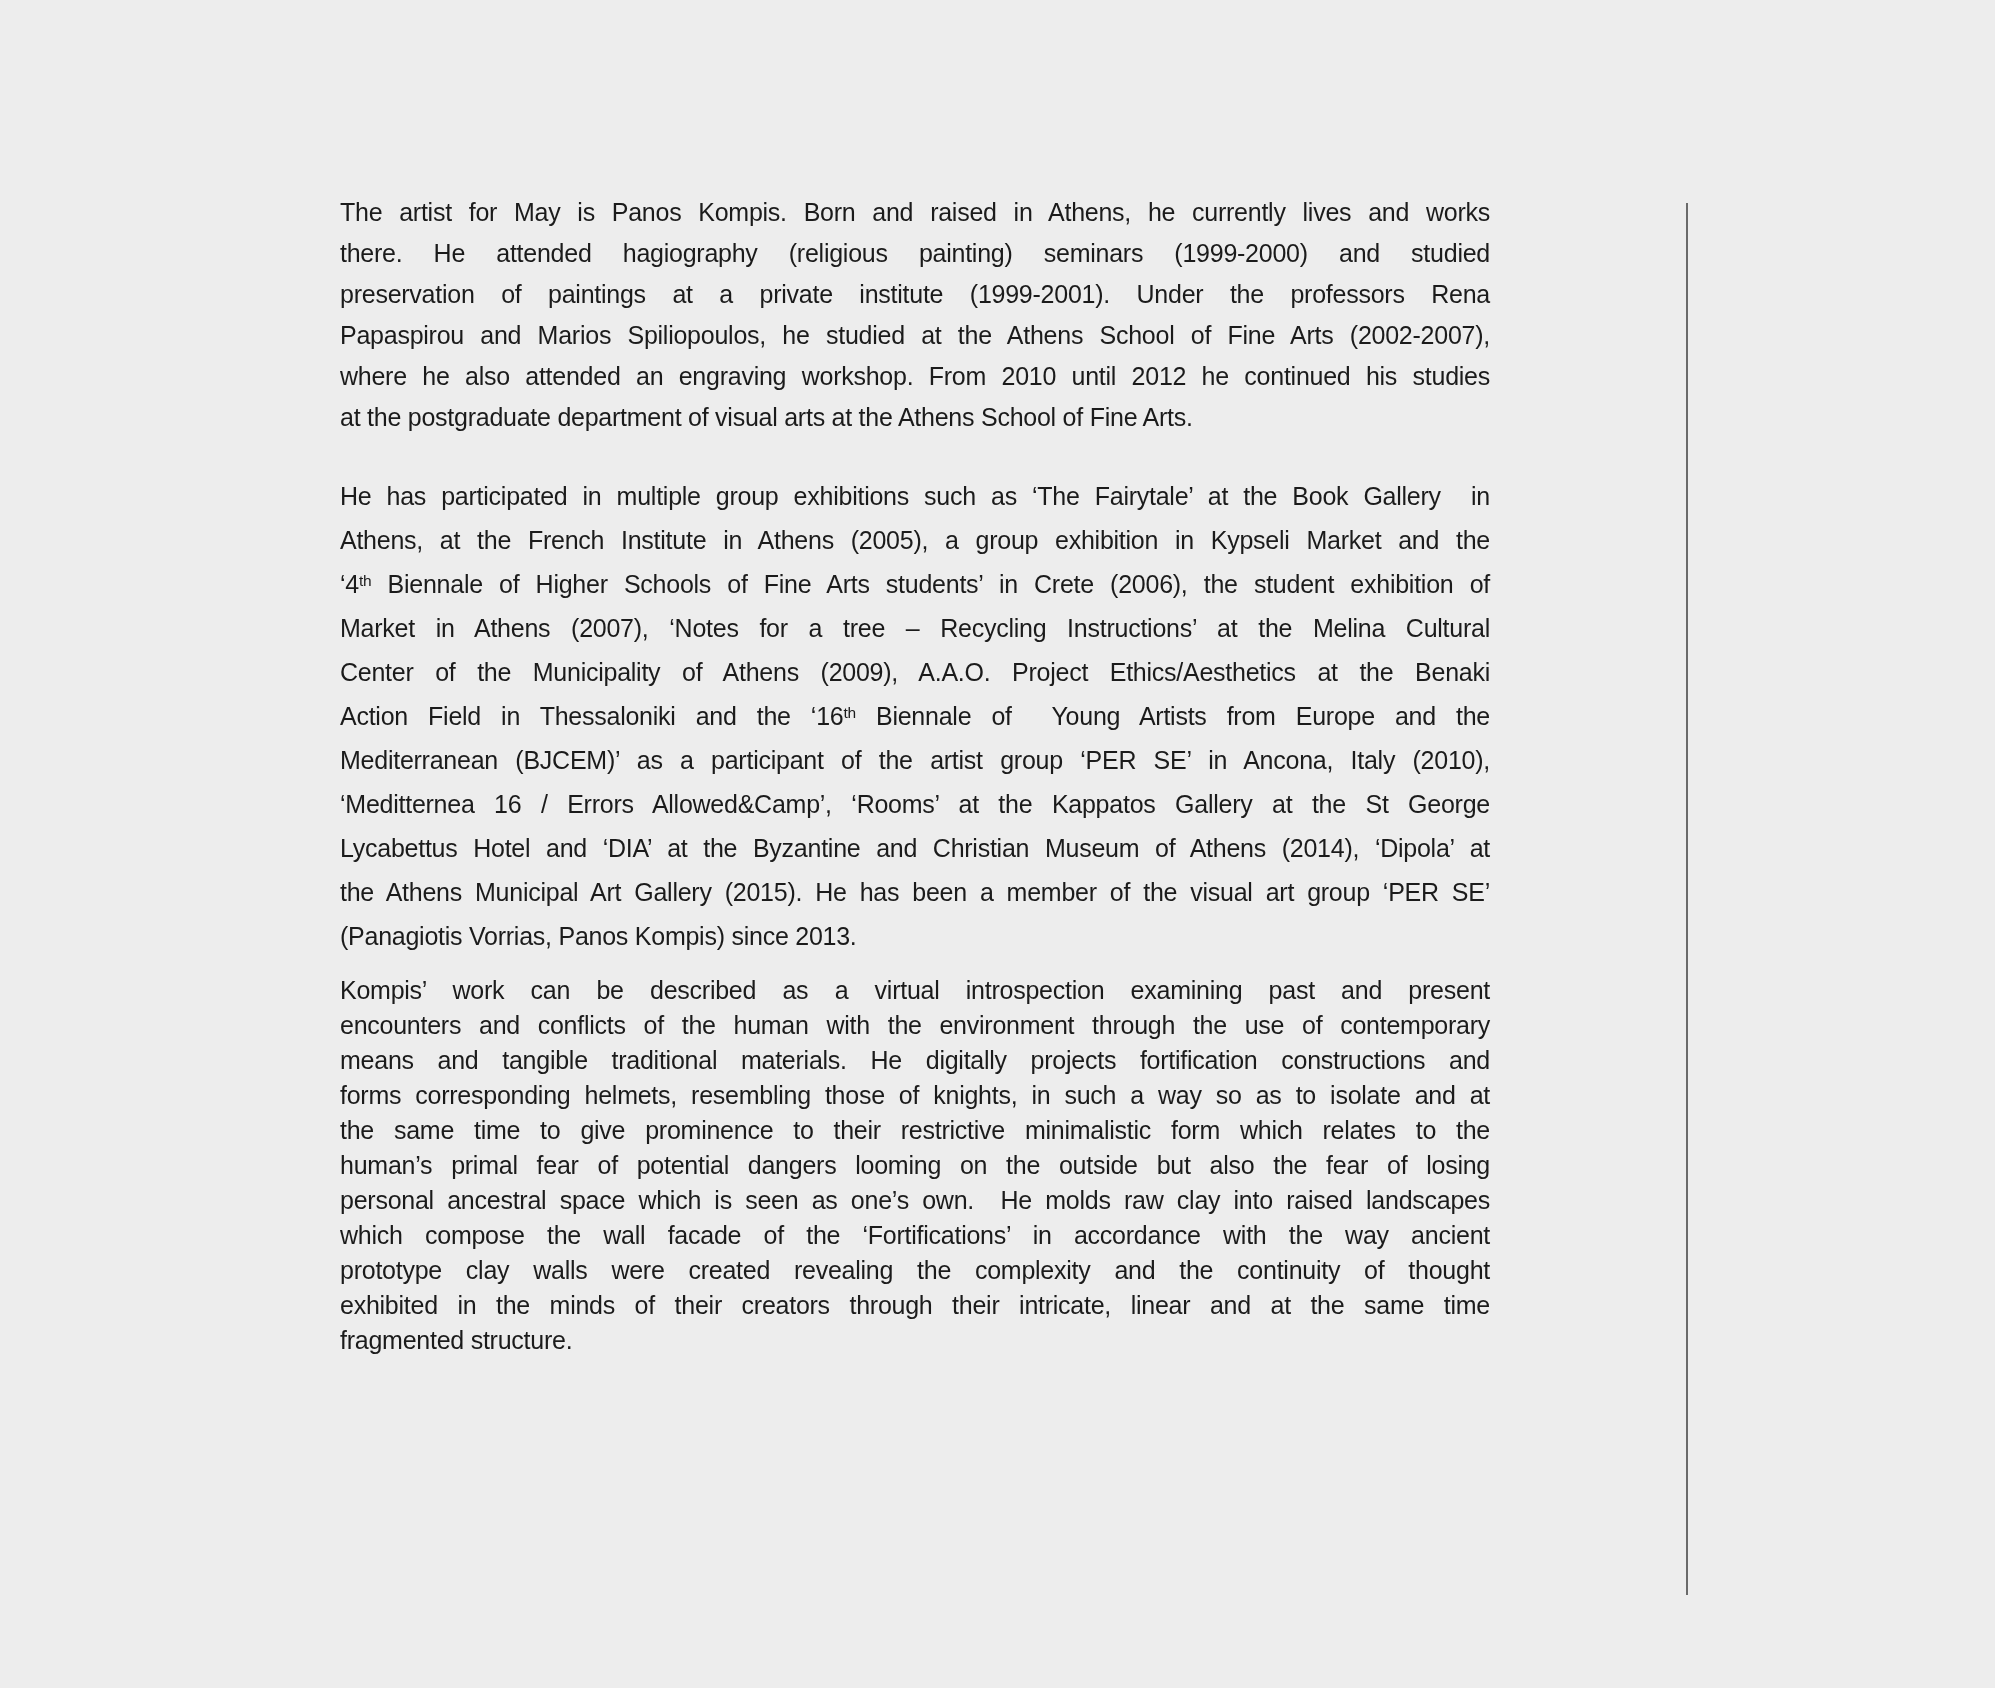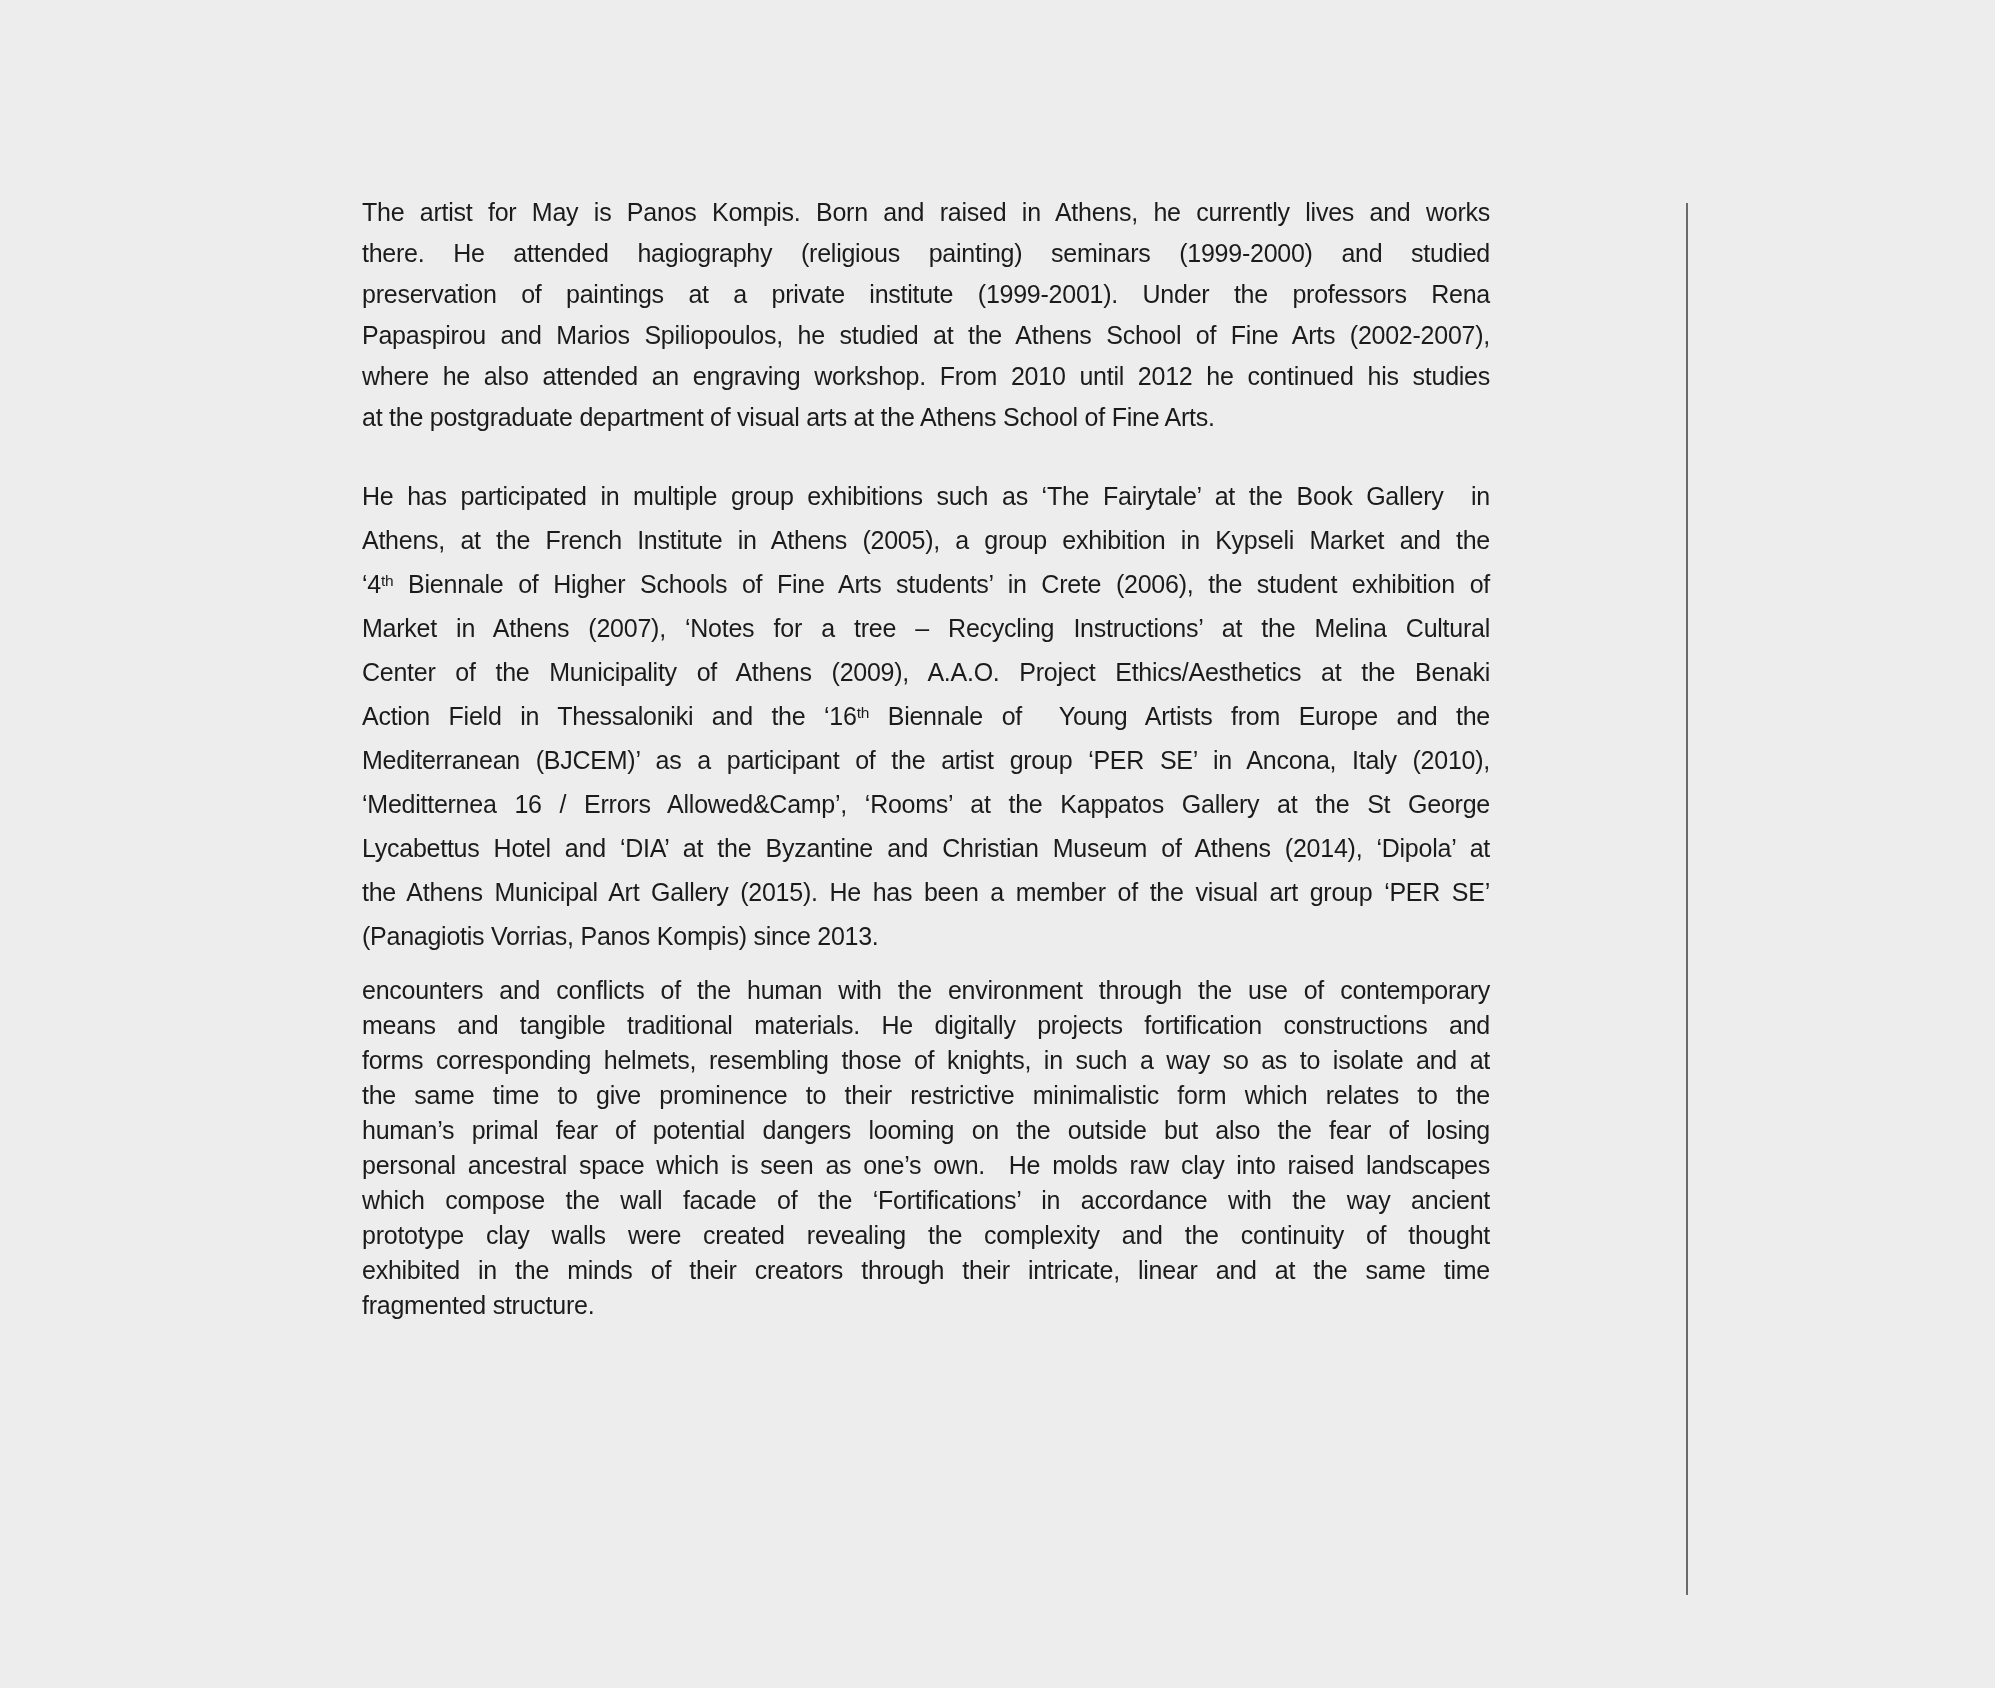--- a/index.html
+++ b/index.html
@@ -27,21 +27,20 @@
   .para-1 .line { line-height: 41px; height: 41px; }
   .para-2 .line { line-height: 44px; height: 44px; }
   .para-3 .line { line-height: 35px; height: 35px; }
   .line {
     text-align: justify;
     text-align-last: justify;
     -moz-text-align-last: justify;
     text-justify: inter-word;
     overflow: visible;
     white-space: normal;
-    margin-left: 22px;
   }
   .line.last {
     text-align-last: left;
     -moz-text-align-last: left;
   }
   sup.ordinal {
     font-size: 0.62em;
     vertical-align: baseline;
     position: relative;
     top: -0.45em;
@@ -74,20 +73,21 @@
       <div class="line">Market in Athens (2007), ‘Notes for a tree – Recycling Instructions’ at the Melina Cultural</div>
       <div class="line">Center of the Municipality of Athens (2009), A.A.O. Project Ethics/Aesthetics at the Benaki</div>
       <div class="line">Action Field in Thessaloniki and the ‘16<sup class="ordinal">th</sup> Biennale of&nbsp; Young Artists from Europe and the</div>
       <div class="line">Mediterranean (BJCEM)’ as a participant of the artist group ‘PER SE’ in Ancona, Italy (2010),</div>
       <div class="line">‘Meditternea 16 / Errors Allowed&amp;Camp’, ‘Rooms’ at the Kappatos Gallery at the St George</div>
       <div class="line">Lycabettus Hotel and ‘DIA’ at the Byzantine and Christian Museum of Athens (2014), ‘Dipola’ at</div>
       <div class="line">the Athens Municipal Art Gallery (2015). He has been a member of the visual art group ‘PER SE’</div>
       <div class="line last">(Panagiotis Vorrias, Panos Kompis) since 2013.</div>
     </div>
     <div class="para para-3">
+      <div class="line">Kompis’ work can be described as a virtual introspection examining past and present</div>
       <div class="line">encounters and conflicts of the human with the environment through the use of contemporary</div>
       <div class="line">means and tangible traditional materials. He digitally projects fortification constructions and</div>
       <div class="line">forms corresponding helmets, resembling those of knights, in such a way so as to isolate and at</div>
       <div class="line">the same time to give prominence to their restrictive minimalistic form which relates to the</div>
       <div class="line">human’s primal fear of potential dangers looming on the outside but also the fear of losing</div>
       <div class="line">personal ancestral space which is seen as one’s own.&nbsp; He molds raw clay into raised landscapes</div>
       <div class="line">which compose the wall facade of the ‘Fortifications’ in accordance with the way ancient</div>
       <div class="line">prototype clay walls were created revealing the complexity and the continuity of thought</div>
       <div class="line">exhibited in the minds of their creators through their intricate, linear and at the same time</div>
       <div class="line last">fragmented structure.</div>

